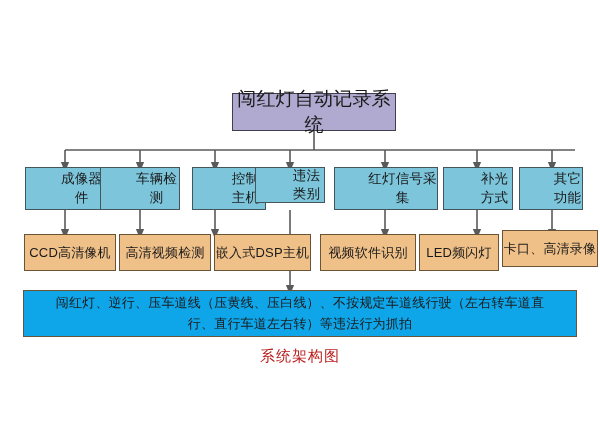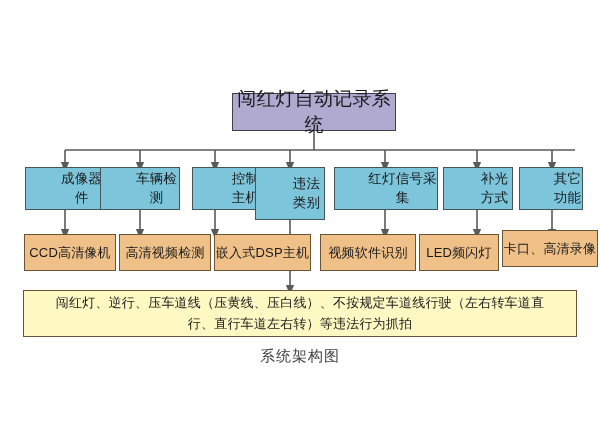--- a/index.html
+++ b/index.html
@@ -58,33 +58,33 @@
     padding-left: 33px;
   }
 
   .node-l3 {
     background: #f0c089;
     border-color: #6b5436;
     font-size: 13px;
   }
 
   .node-wide {
-    background: #fef9c3;
+    background: #0ea5e9;
     border-color: #6b5436;
     font-size: 13px;
     padding: 4px 20px;
     line-height: 1.55;
   }
 
   .caption {
     position: absolute;
     width: 600px;
     text-align: center;
     font-size: 15px;
-    color: #404040;
+    color: #b91c1c;
     letter-spacing: 1px;
   }
 </style>
 </head>
 <body>
 
 <div id="diagram-root">
 
   <svg id="connectors" viewBox="0 0 600 440" width="600" height="440" xmlns="http://www.w3.org/2000/svg">
     <defs>
@@ -113,21 +113,21 @@
     <path d="M552,210 L552,234" stroke="#5a5a5a" stroke-width="1.6" fill="none" marker-end="url(#arrowhead)"></path>
 
     <path d="M290,210 L290,290" stroke="#5a5a5a" stroke-width="1.6" fill="none" marker-end="url(#arrowhead)"></path>
   </svg>
 
   <div class="node node-root" style="left:232px; top:93px; width:164px; height:38px;">闯红灯自动记录系统</div>
 
   <div class="node node-l2" style="left:25px;  top:167px; width:80px;  height:43px;">成像器件</div>
   <div class="node node-l2" style="left:100px; top:167px; width:80px;  height:43px;">车辆检测</div>
   <div class="node node-l2" style="left:178px; top:167px; width:74px;  height:43px;margin-left:14px;">控制主机</div>
-  <div class="node node-l2" style="left:255px; top:167px; width:70px;  height:53px;">违法类别</div>
+  <div class="node node-l2" style="left:255px; top:167px; width:70px;  height:36px;">违法类别</div>
   <div class="node node-l2" style="left:334px; top:167px; width:104px; height:43px;">红灯信号采集</div>
   <div class="node node-l2" style="left:443px; top:167px; width:70px;  height:43px;">补光方式</div>
   <div class="node node-l2" style="left:519px; top:167px; width:64px;  height:43px;">其它功能</div>
 
   <div class="node node-l3" style="left:24px;  top:234px; width:92px;  height:37px;">CCD高清像机</div>
   <div class="node node-l3" style="left:119px; top:234px; width:92px;  height:37px;">高清视频检测</div>
   <div class="node node-l3" style="left:214px; top:234px; width:97px;  height:37px;">嵌入式DSP主机</div>
   <div class="node node-l3" style="left:320px; top:234px; width:96px;  height:37px;">视频软件识别</div>
   <div class="node node-l3" style="left:419px; top:234px; width:80px;  height:37px;">LED频闪灯</div>
   <div class="node node-l3" style="left:502px; top:230px; width:96px;  height:37px;">卡口、高清录像</div>

